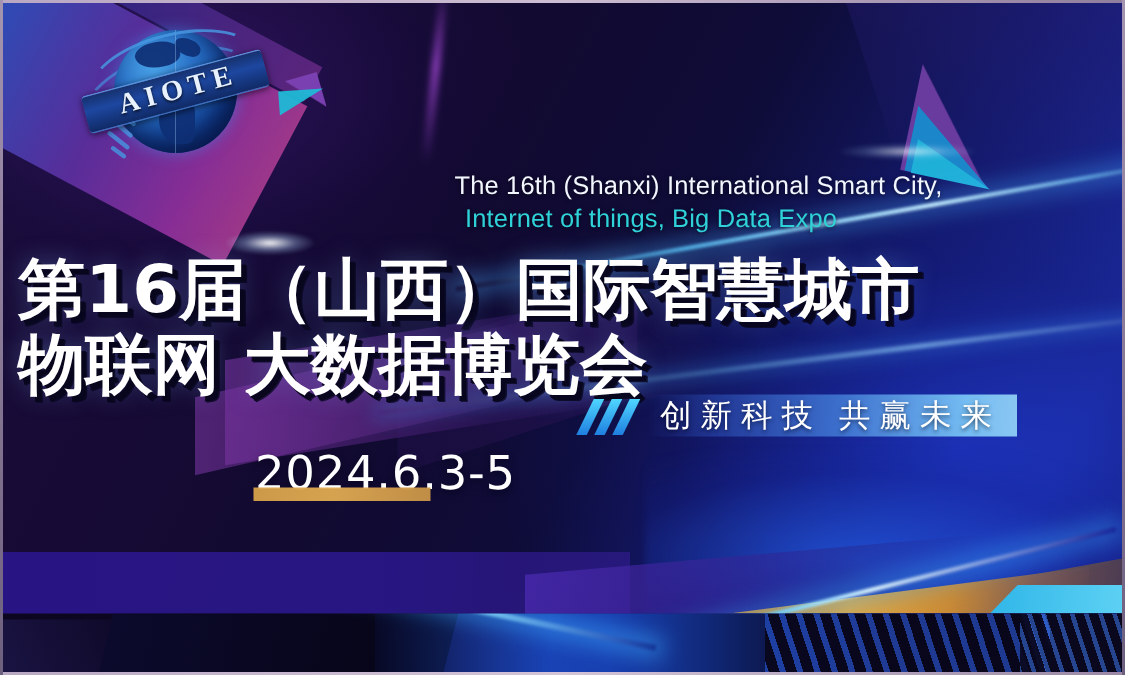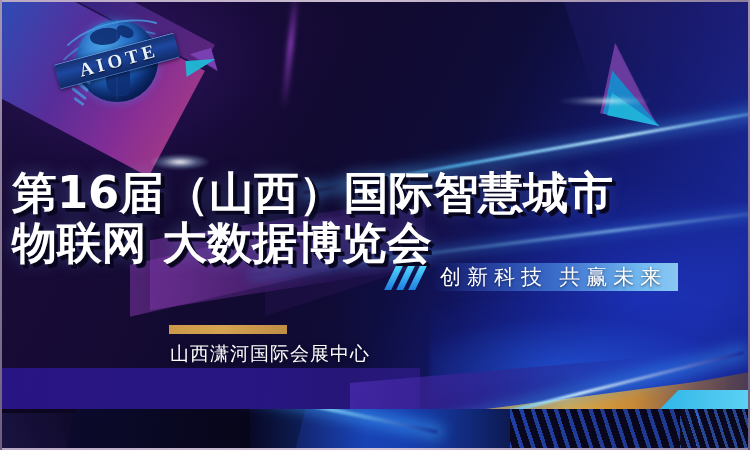--- a/index.html
+++ b/index.html
@@ -386,36 +386,40 @@
       <div class="tail t2"></div>
       <div class="tail t3"></div>
       <div class="tail t4"></div>
     </div>
     <div class="ring-banner">
       <span>AIOTE</span>
     </div>
   </div>
 
 
+  <div id="eng">
+    <div class="l1">The 16th (Shanxi) International Smart City,</div>
+    <div class="l2">Internet of things, Big Data Expo</div>
+  </div>
 
   <div class="bigline" id="big1">第16届（山西）国际智慧城市</div>
   <div class="bigline" id="big2">物联网 大数据博览会</div>
 
   <div id="slogan-wrap">
     <div id="bars">
         <i></i>
         <i></i>
         <i></i>
       </div>
     <div id="slogan-bar">
       <span>创新科技  共赢未来</span>
     </div>
   </div>
 
+  <div id="date">2024.6.3-5</div>
   <div id="date-ul"></div>
 
-  <div id="venue">山西潇河国际会展中心</div>
 
   <div class="edge-top"></div>
   <div class="edge-bot"></div>
   <div class="edge-l"></div>
   <div class="edge-r"></div>
 </div>
 
 </body></html>

